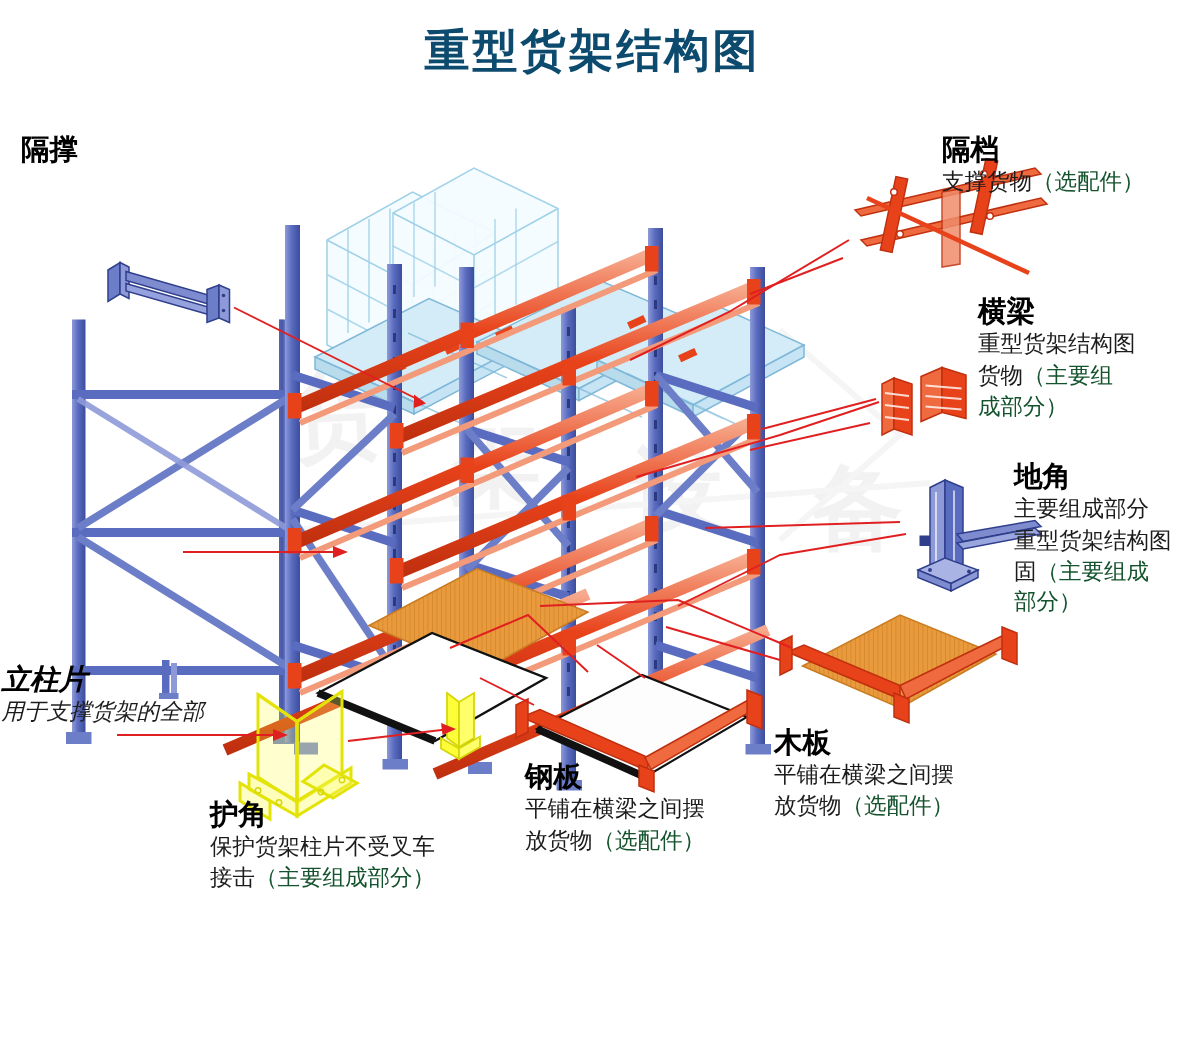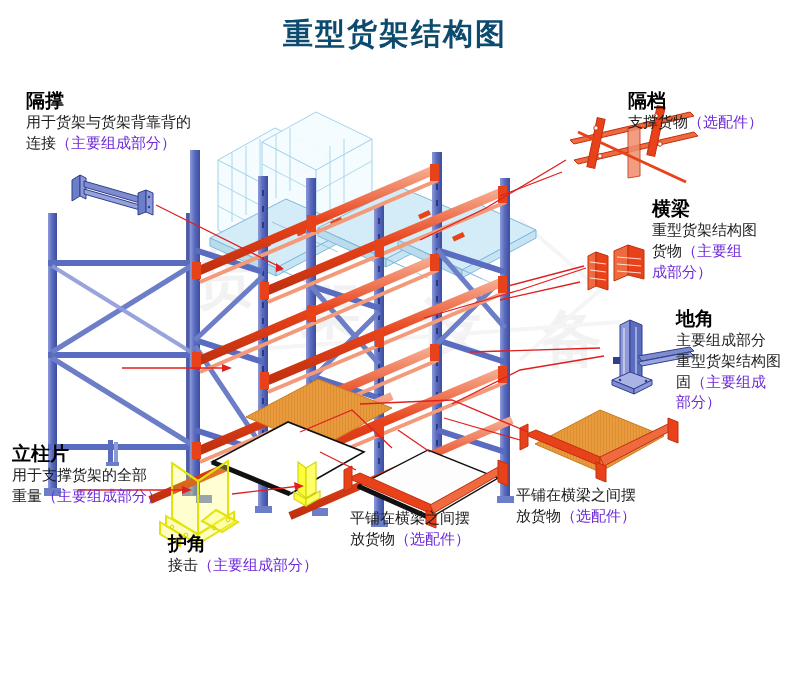--- a/index.html
+++ b/index.html
@@ -9,21 +9,21 @@
   #stage{position:absolute;left:0;top:0;width:790px;height:692px;}
 
   
   .title{position:absolute;left:0;top:14px;width:790px;text-align:center;
          font-size:30px;font-weight:700;letter-spacing:2px;color:#0c4a6e;}
 
   
   .label{position:absolute;}
   .label .head{font-size:19px;font-weight:700;color:#000;line-height:1.18;}
   .label .desc{font-size:15px;color:#1c1c1c;line-height:1.38;}
-  .label .desc .opt{color:#6d28d9;}
+  .label .desc .opt{color:#14532d;}
   .label.right .head, .label.right .desc{text-align:left;}
 
   
   svg.art{position:absolute;left:0;top:0;width:790px;height:692px;
           pointer-events:none;}
 
   .wm{font-family:"Liberation Sans",sans-serif;font-size:62px;font-weight:700;
       fill:#e9e9e9;}
 </style>
 </head>
@@ -415,26 +415,22 @@
       <path d="M356 470 L320 452"></path>
 
       <path d="M500 196 L562 172"></path>
       <path d="M508 286 L584 266"></path>
       <path d="M470 352 L600 348"></path>
       <path d="M444 418 L520 440"></path>
       <path d="M398 430 L430 452"></path>
     </g>
   </svg>
 
-  <div class="label" style="left:14px;top:90px;width:230px;margin-left:12px;">
+  <div class="label" style="left:14px;top:90px;width:230px;">
     <div class="head">隔撑</div>
-    <div class="desc">
-      <div><span>用于货架与货架背靠背的</span></div>
-      <div><span>连接</span><span class="opt">（主要组成部分）</span></div>
-    </div>
   </div>
 
   <div class="label right" style="left:628px;top:90px;width:170px;">
     <div class="head">隔档</div>
     <div class="desc">
       <div><span>支撑货物</span><span class="opt">（选配件）</span></div>
     </div>
   </div>
 
   <div class="label right" style="left:652px;top:198px;width:140px;">
@@ -450,41 +446,43 @@
     <div class="head">地角</div>
     <div class="desc">
       <div><span>主要组成部分</span></div>
       <div><span>重型货架结构图</span></div>
       <div><span>固</span><span class="opt">（主要组成</span></div>
       <div><span class="opt">部分）</span></div>
     </div>
   </div>
 
   <div class="label" style="left:516px;top:485px;width:210px;">
+    <div class="head">木板</div>
     <div class="desc">
       <div><span>平铺在横梁之间摆</span></div>
       <div><span>放货物</span><span class="opt">（选配件）</span></div>
     </div>
   </div>
 
   <div class="label" style="left:350px;top:508px;width:205px;">
+    <div class="head">钢板</div>
     <div class="desc">
       <div><span>平铺在横梁之间摆</span></div>
       <div><span>放货物</span><span class="opt">（选配件）</span></div>
     </div>
   </div>
 
-  <div class="label" style="left:12px;top:443px;width:240px;">
+  <div class="label" style="left:1px;top:443px;width:240px;font-style:italic;">
     <div class="head">立柱片</div>
     <div class="desc">
       <div><span>用于支撑货架的全部</span></div>
-      <div><span>重量</span><span class="opt">（主要组成部分）</span></div>
-    </div>
-  </div>
-
-  <div class="label" style="left:140px;top:533px;width:250px;margin-left:28px;">
+    </div>
+  </div>
+
+  <div class="label" style="left:140px;top:533px;width:250px;">
     <div class="head">护角</div>
     <div class="desc">
+      <div><span>保护货架柱片不受叉车</span></div>
       <div><span>接击</span><span class="opt">（主要组成部分）</span></div>
     </div>
   </div>
 
 </div>
 
 </body></html>

